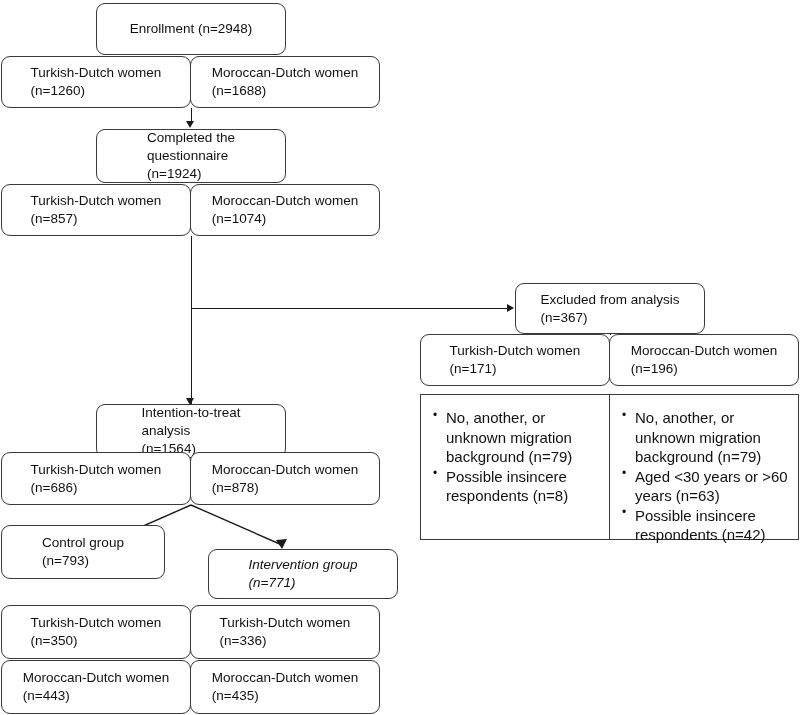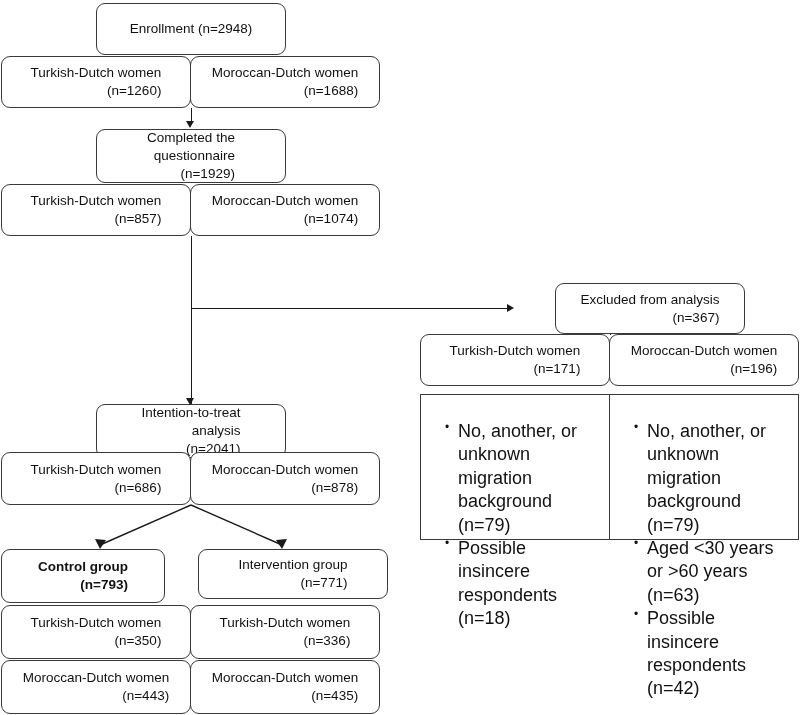--- a/index.html
+++ b/index.html
@@ -20,40 +20,40 @@
   }
   .box {
     position: absolute;
     box-sizing: border-box;
     border: 1.6px solid #3a3a3a;
     border-radius: 9px;
     background: #ffffff;
     display: flex;
     align-items: center;
     justify-content: center;
-    text-align: right;
+    text-align: left;
     font-size: 13.5px;
     line-height: 1.32;
     padding: 2px 6px;
     white-space: pre-line;
     z-index: 2;
   }
   .box.sharp {
     border-radius: 0;
     border-width: 1.6px;
     align-items: flex-start;
     justify-content: flex-start;
     text-align: left;
     white-space: normal;
   }
   .bullets {
-    margin: 16px;
+    margin: 4px;
     padding: 0;
     list-style: none;
-    font-size: 18px;
+    font-size: 15px;
     line-height: 1.30;
   }
   .bullets li {
     position: relative;
     padding-left: 13px;
     margin-bottom: 0px;
   }
   .bullets li:before {
     content: "\2022";
     position: absolute;
@@ -126,62 +126,62 @@
 
   <div class="box" style="left:96px; top:3px; width:190px; height:52px;">Enrollment (n=2948)</div>
 
   <div class="box" style="left:1px; top:56px; width:190px; height:52px;">Turkish-Dutch women
 (n=1260)</div>
   <div class="box" style="left:190px; top:56px; width:190px; height:52px;">Moroccan-Dutch women
 (n=1688)</div>
 
   <div class="box" style="left:96px; top:129px; width:190px; height:54px;">Completed the
 questionnaire
-(n=1929)</div>
+(n=1924)</div>
 
   <div class="box" style="left:1px; top:184px; width:190px; height:52px;">Turkish-Dutch women
 (n=857)</div>
   <div class="box" style="left:190px; top:184px; width:190px; height:52px;">Moroccan-Dutch women
 (n=1074)</div>
 
-  <div class="box" style="left:515px; top:283px; width:190px; height:51px;margin-left:40px;">Excluded from analysis
+  <div class="box" style="left:515px; top:283px; width:190px; height:51px;">Excluded from analysis
 (n=367)</div>
 
   <div class="box" style="left:420px; top:334px; width:190px; height:52px;">Turkish-Dutch women
 (n=171)</div>
   <div class="box" style="left:609px; top:334px; width:190px; height:52px;">Moroccan-Dutch women
 (n=196)</div>
 
   <div class="box sharp" style="left:420px; top:394px; width:190px; height:146px; padding:9px 6px 6px 8px;">
     <ul class="bullets">
       <li>No, another, or unknown migration background (n=79)</li>
-      <li>Possible insincere respondents (n=18)</li>
+      <li>Possible insincere respondents (n=8)</li>
     </ul>
   </div>
 
   <div class="box sharp" style="left:609px; top:394px; width:190px; height:146px; padding:9px 6px 6px 8px;">
     <ul class="bullets">
       <li>No, another, or unknown migration background (n=79)</li>
       <li>Aged &lt;30 years or &gt;60 years (n=63)</li>
       <li>Possible insincere respondents (n=42)</li>
     </ul>
   </div>
 
   <div class="box" style="left:96px; top:404px; width:190px; height:54px;">Intention-to-treat
 analysis
-(n=2041)</div>
+(n=1564)</div>
 
   <div class="box" style="left:1px; top:452px; width:190px; height:53px;">Turkish-Dutch women
 (n=686)</div>
   <div class="box" style="left:190px; top:452px; width:190px; height:53px;">Moroccan-Dutch women
 (n=878)</div>
 
-  <div class="box" style="left:1px; top:549px; width:164px; height:54px;font-weight:bold;">Control group
+  <div class="box" style="left:1px; top:525px; width:164px; height:54px;">Control group
 (n=793)</div>
-  <div class="box" style="left:198px; top:549px; width:190px; height:50px;">Intervention group
+  <div class="box" style="left:208px; top:549px; width:190px; height:50px;font-style:italic;">Intervention group
 (n=771)</div>
 
   <div class="box" style="left:1px; top:605px; width:190px; height:54px;">Turkish-Dutch women
 (n=350)</div>
   <div class="box" style="left:190px; top:605px; width:190px; height:54px;">Turkish-Dutch women
 (n=336)</div>
 
   <div class="box" style="left:1px; top:660px; width:190px; height:54px;">Moroccan-Dutch women
 (n=443)</div>
   <div class="box" style="left:190px; top:660px; width:190px; height:54px;">Moroccan-Dutch women

